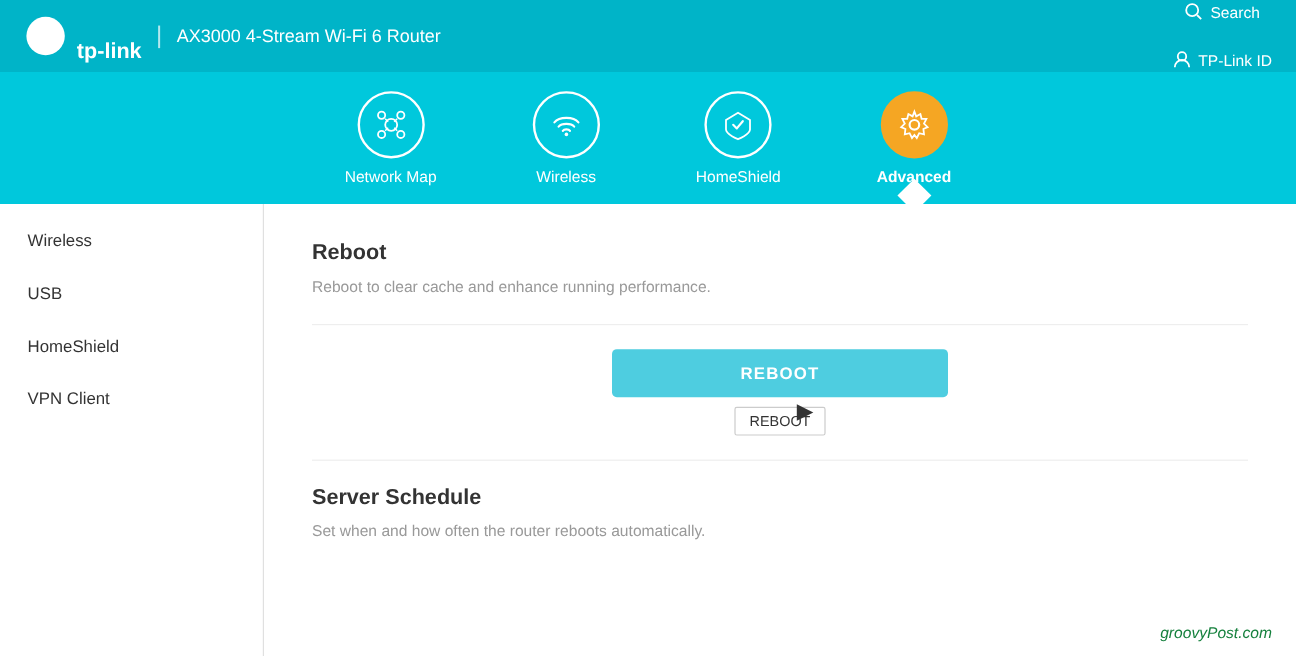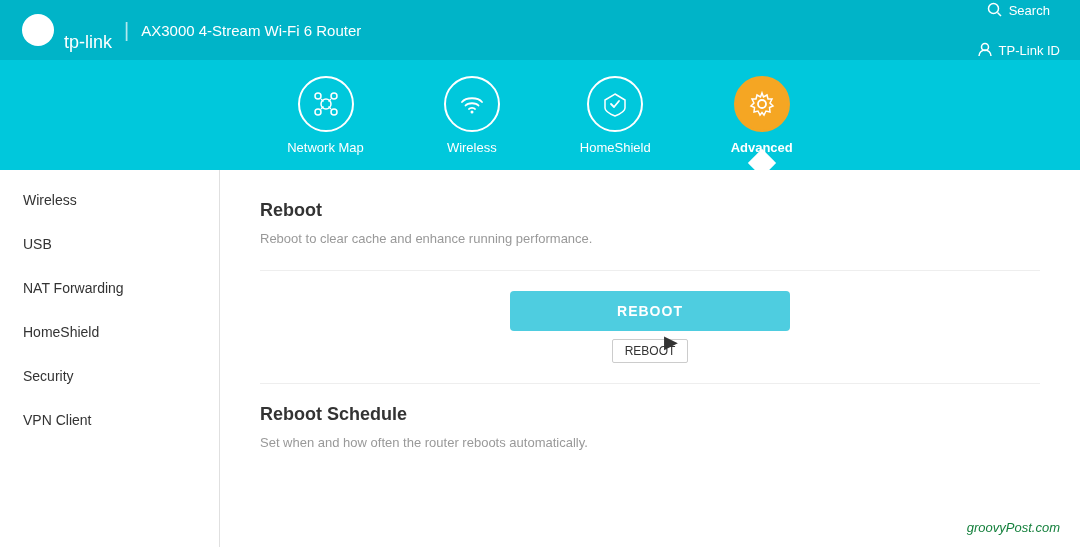--- a/index.html
+++ b/index.html
@@ -202,21 +202,21 @@
   </style>
 </head>
 <body>
 
 <div class="header">
   <div class="header-logo">
     <svg class="logo-icon" viewBox="0 0 36 36">
       <circle cx="18" cy="18" r="16" fill="white" stroke="none"></circle>
       <text x="18" y="23" text-anchor="middle" font-size="13" fill="#00b4c8" font-weight="bold" font-family="Arial">tp</text>
     </svg>
-    <span style="color:white;font-size:18px;font-weight:normal;margin-top:24px;">tp-link</span>
+    <span style="color:white;font-size:18px;font-weight:bold;margin-top:24px;">tp-link</span>
     <span class="header-divider">|</span>
     <span class="header-title">AX3000 4-Stream Wi-Fi 6 Router</span>
   </div>
   <div class="header-actions">
     <div class="header-action">
       <svg width="16" height="16" viewBox="0 0 16 16">
         <circle cx="6.5" cy="6.5" r="5" stroke="white" stroke-width="1.5" fill="none"></circle>
         <line x1="10.5" y1="10.5" x2="14" y2="14" stroke="white" stroke-width="1.5"></line>
       </svg>
       <span>Search</span>
@@ -289,27 +289,21 @@
 <div class="main">
 
   <div class="sidebar">
     <div class="sidebar-item">
       <span>Wireless</span>
     </div>
     <div class="sidebar-item">
       <span>USB</span>
     </div>
     <div class="sidebar-item">
-      <span>NAT Forwarding</span>
-    </div>
-    <div class="sidebar-item">
       <span>HomeShield</span>
-    </div>
-    <div class="sidebar-item">
-      <span>Security</span>
     </div>
     <div class="sidebar-item">
       <span>VPN Client</span>
     </div>
   </div>
 
   <div class="content">
     <div class="section-title">Reboot</div>
     <div class="section-desc">Reboot to clear cache and enhance running performance.</div>
     <hr class="divider">
@@ -319,18 +313,18 @@
         <button class="reboot-btn">REBOOT</button>
         <span style="position:absolute;bottom:-22px;left:55%;font-size:18px;color:#333;">▶</span>
       </div>
     </div>
 
     <div class="tooltip-btn">
       <div class="tooltip-popup">REBOOT</div>
     </div>
 
     <hr class="divider">
-    <div class="section-title">Reboot Schedule</div>
+    <div class="section-title">Server Schedule</div>
     <div class="section-desc">Set when and how often the router reboots automatically.</div>
 
     <div class="watermark">groovyPost.com</div>
   </div>
 </div>
 
 </body></html>

